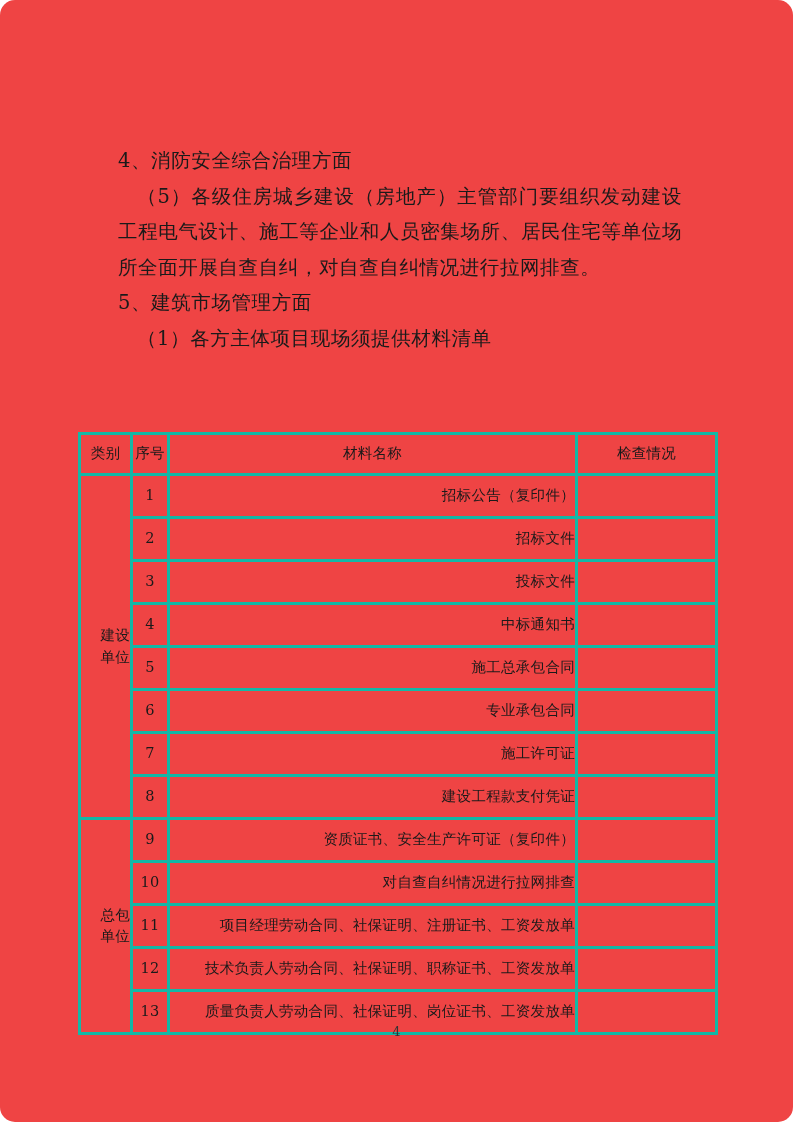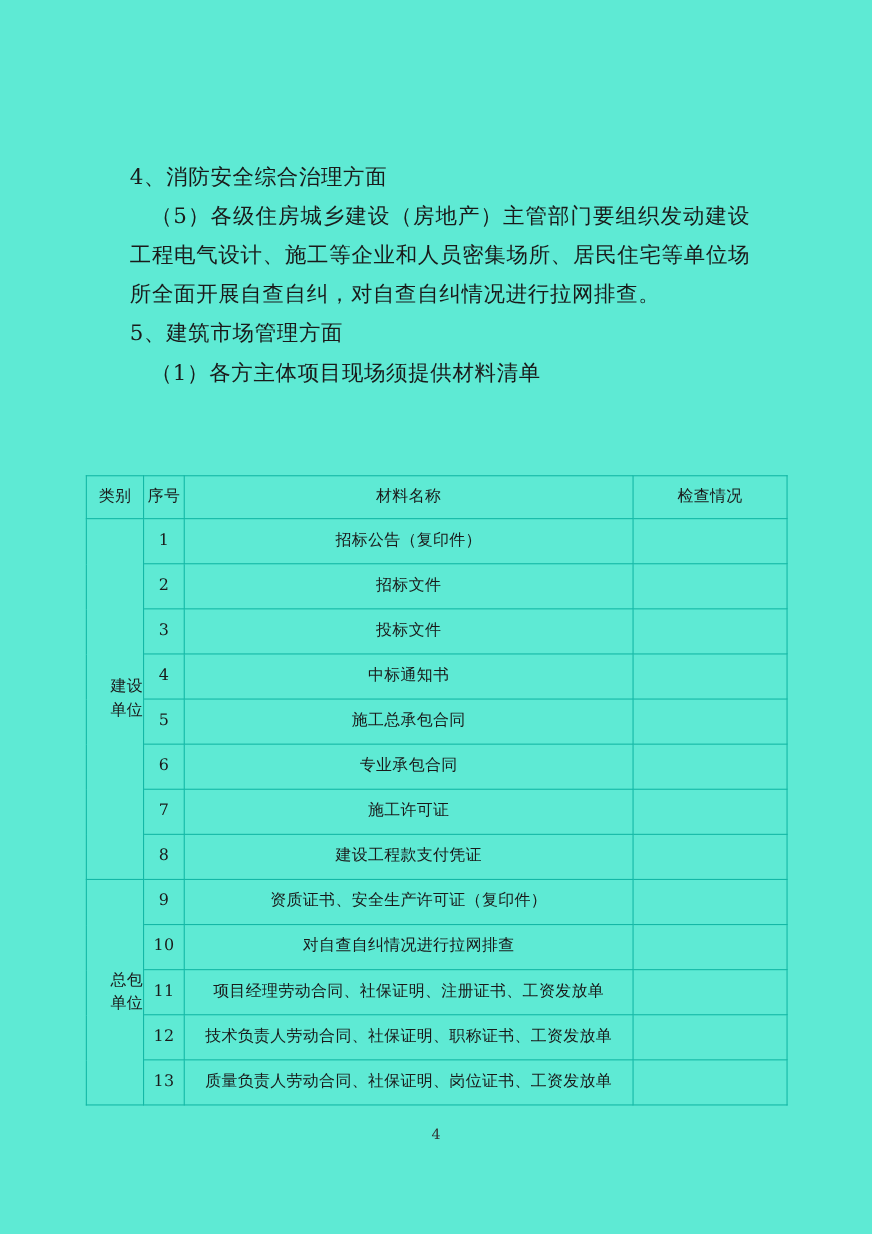--- a/index.html
+++ b/index.html
@@ -4,25 +4,26 @@
 <style>
   html, body {
     margin: 0;
     padding: 0;
     background: #ffffff;
   }
   .page {
     position: relative;
     width: 793px;
     height: 1122px;
-    background: #5eead4;
+    background: #ef4444;
     margin: 0 auto;
     overflow: hidden;
     font-family: "DejaVu Serif", "Liberation Serif", serif;
     color: #1a1a1a;
+    border-radius: 15px;
   }
 
   
   .body-block {
     position: absolute;
     left: 118px;
     top: 143px;
     width: 564px;
   }
   .para {
@@ -45,21 +46,21 @@
     left: 78px;
     top: 432px;
     width: 637px;
   }
   table.doc-table {
     border-collapse: collapse;
     width: 637px;
     table-layout: fixed;
   }
   table.doc-table td {
-    border: 1px solid #14b8a6;
+    border: 3px solid #14b8a6;
     font-size: 14.5px;
     line-height: 1.45;
     letter-spacing: 0.3px;
     padding: 0;
     color: #1a1a1a;
     vertical-align: middle;
   }
   col.c-cat  { width: 52px; }
   col.c-no   { width: 37px; }
   col.c-name { width: 408px; }
@@ -67,21 +68,21 @@
 
   .hdr-cell {
     height: 38px;
     text-align: center;
   }
   .row-cell {
     height: 40px;
   }
   .cell-center { text-align: center; }
   .cell-left {
-    text-align: center;
+    text-align: right;
     padding-left: 8px;
   }
   .cat-cell {
     text-align: right;
     line-height: 1.5;
     font-size: 14.5px;
     letter-spacing: 0.5px;
   }
   .cat-cell span { display: block; }
 

